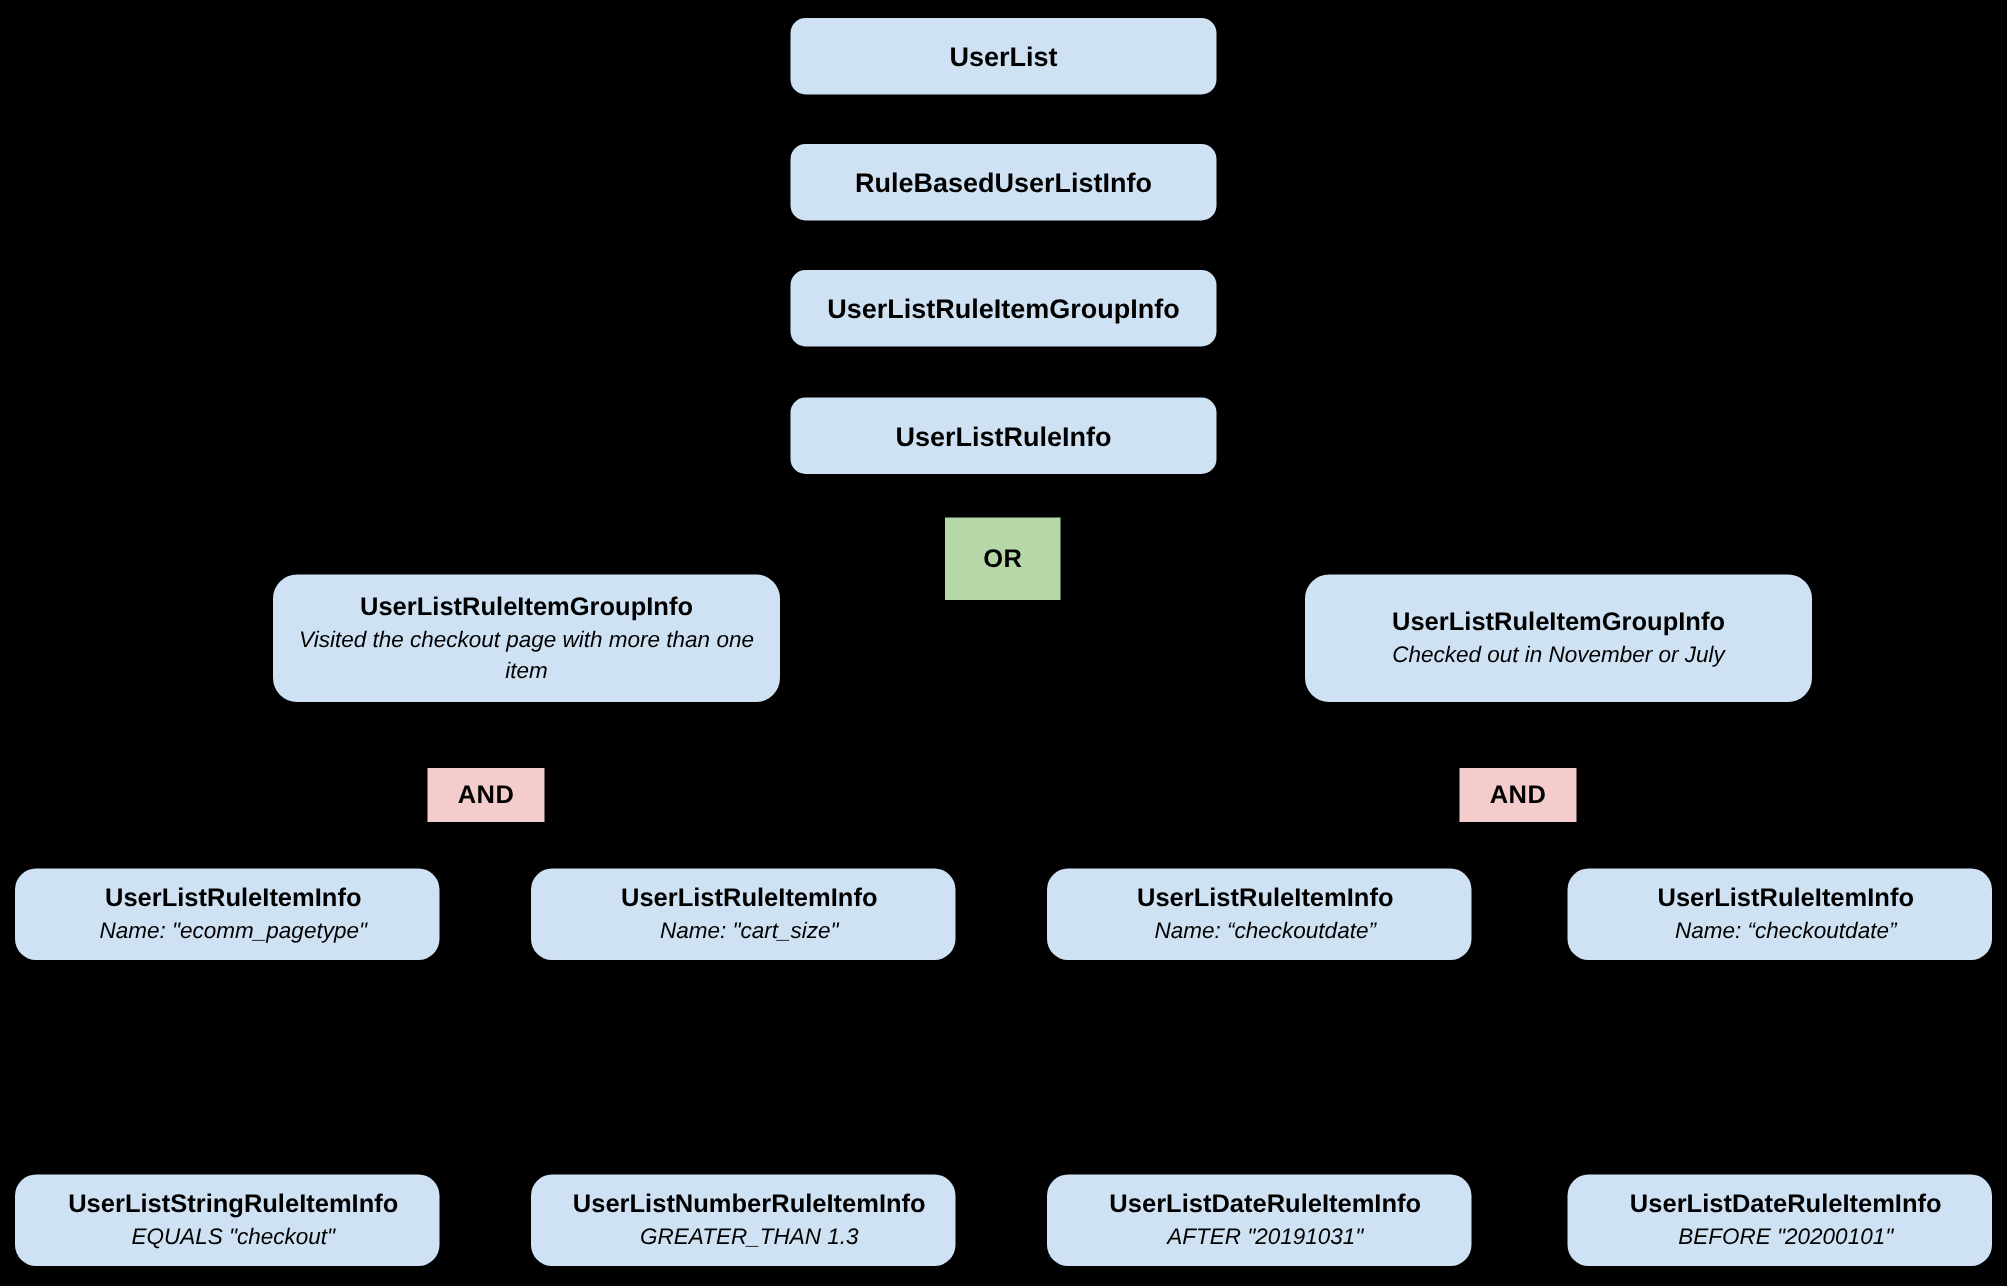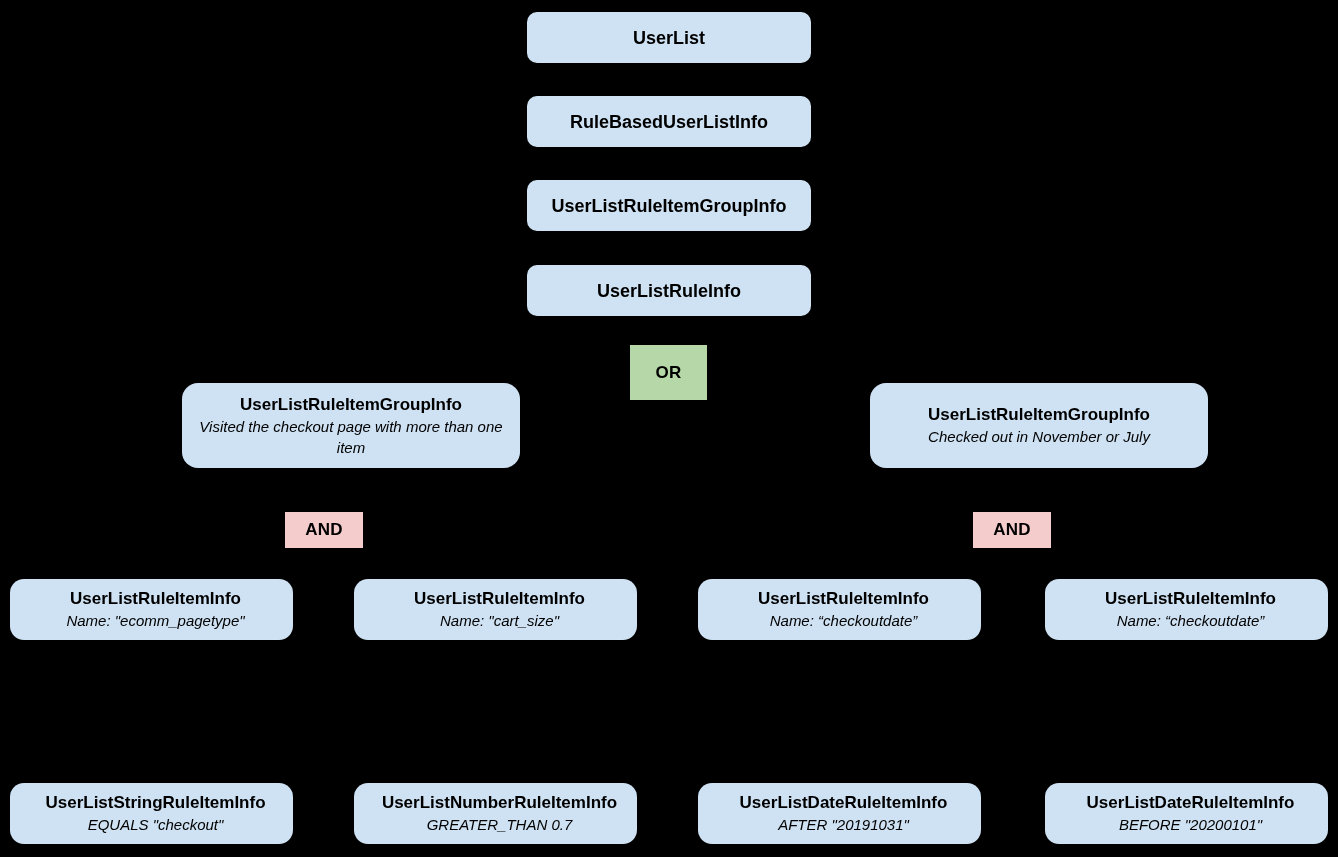--- a/index.html
+++ b/index.html
@@ -144,21 +144,21 @@
     <span class="title">UserListRuleItemInfo</span>
     <span class="sub">Name: “checkoutdate”</span>
   </div>
 
   <div class="node item" style="left:10px; top:783px">
     <span class="title">UserListStringRuleItemInfo</span>
     <span class="sub">EQUALS "checkout"</span>
   </div>
   <div class="node item" style="left:354px; top:783px">
     <span class="title">UserListNumberRuleItemInfo</span>
-    <span class="sub">GREATER_THAN 0.7</span>
+    <span class="sub">GREATER_THAN 1.3</span>
   </div>
   <div class="node item" style="left:698px; top:783px">
     <span class="title">UserListDateRuleItemInfo</span>
     <span class="sub">AFTER "20191031"</span>
   </div>
   <div class="node item" style="left:1045px; top:783px">
     <span class="title">UserListDateRuleItemInfo</span>
     <span class="sub">BEFORE "20200101"</span>
   </div>
 

